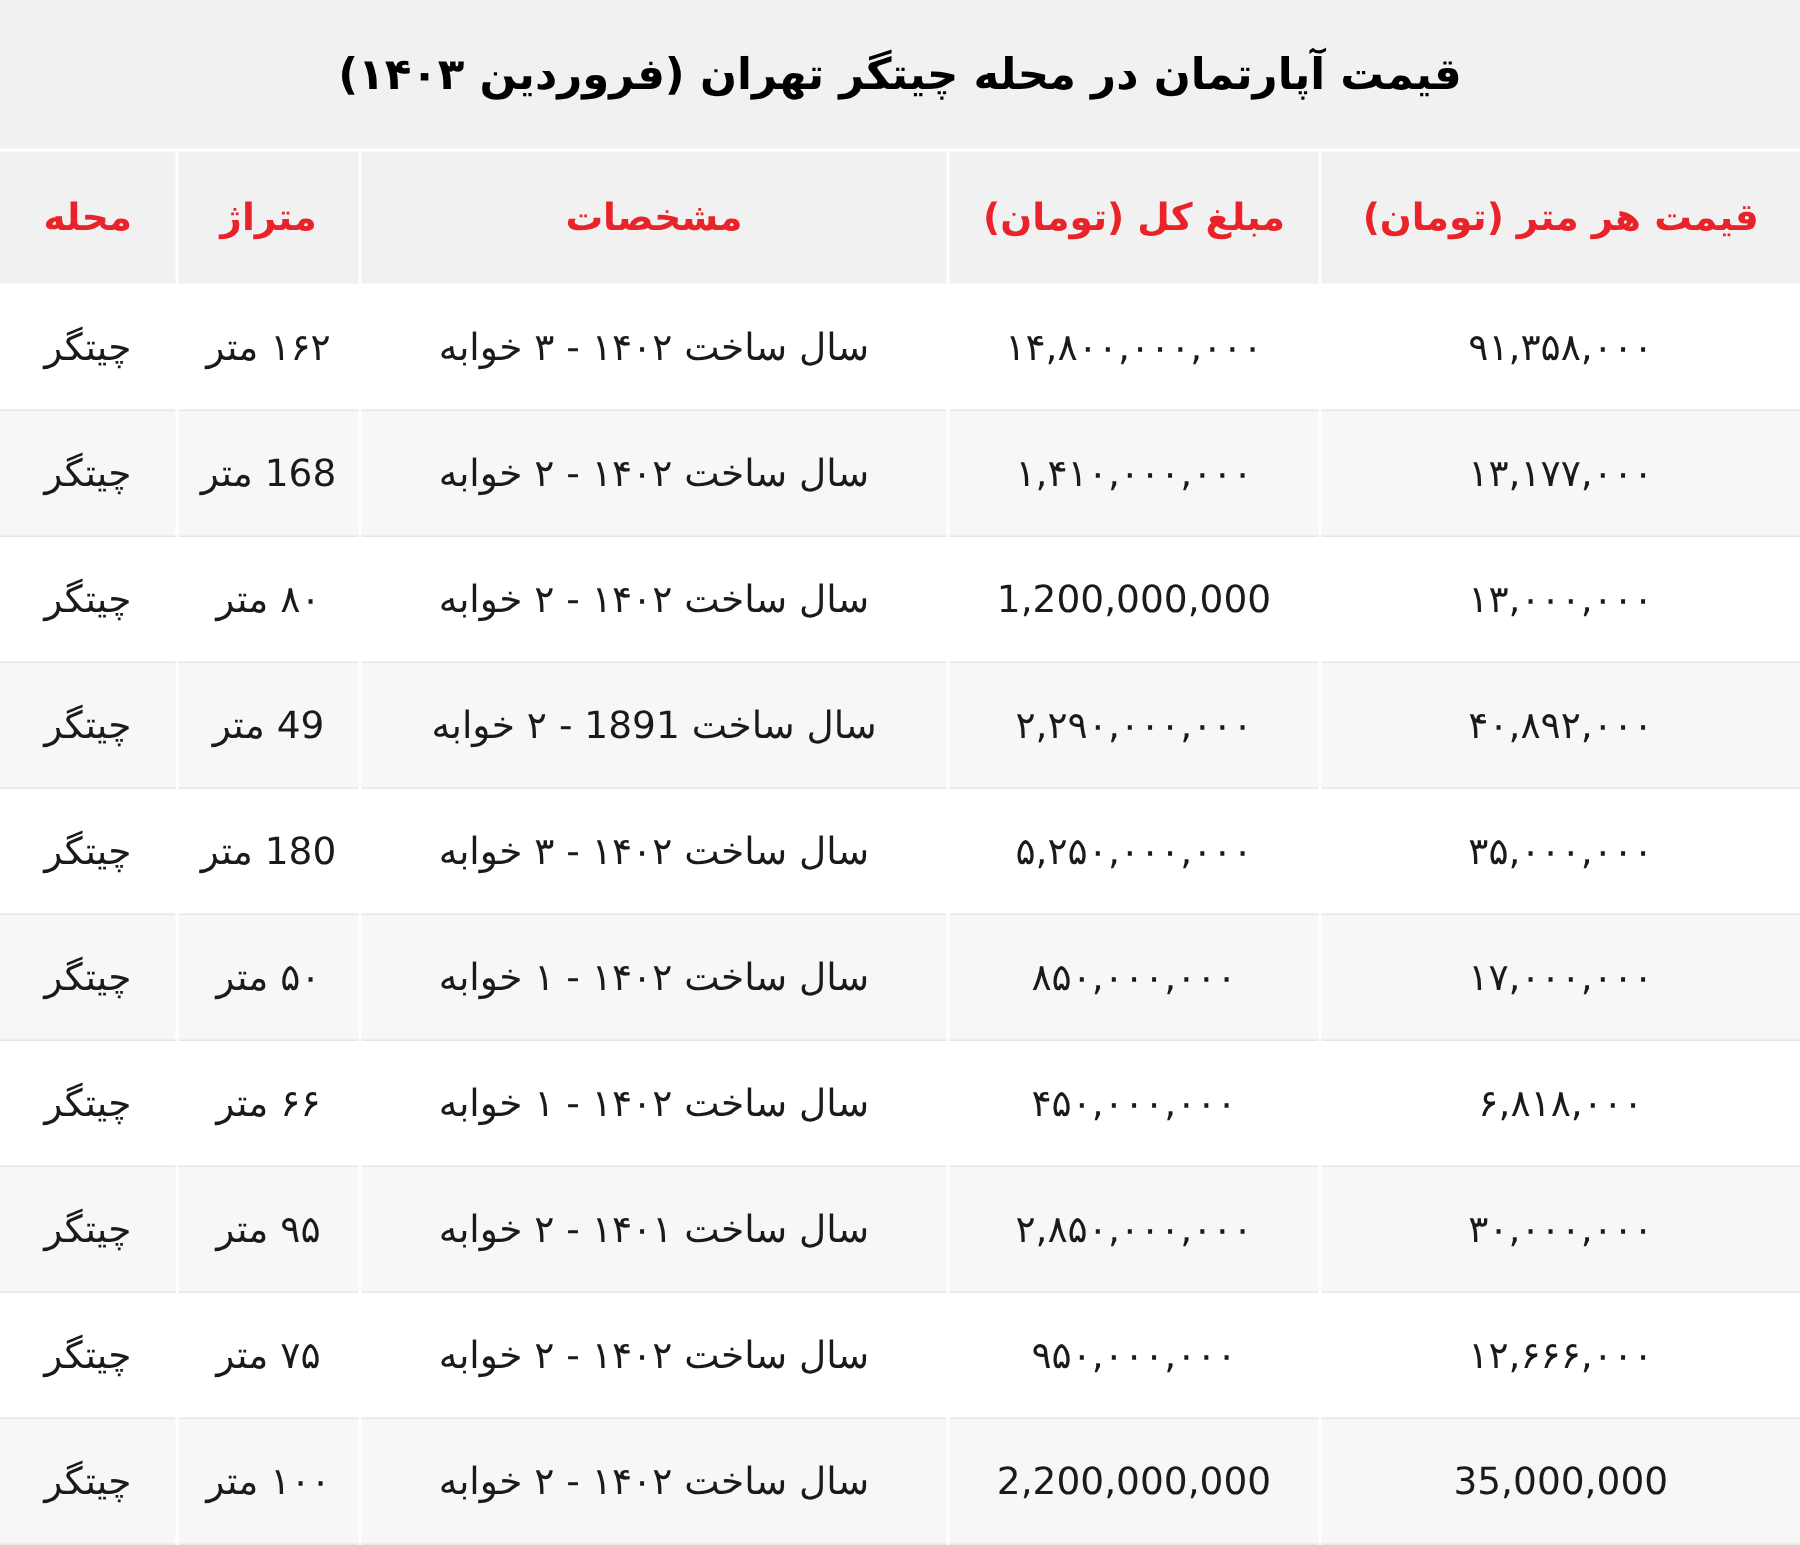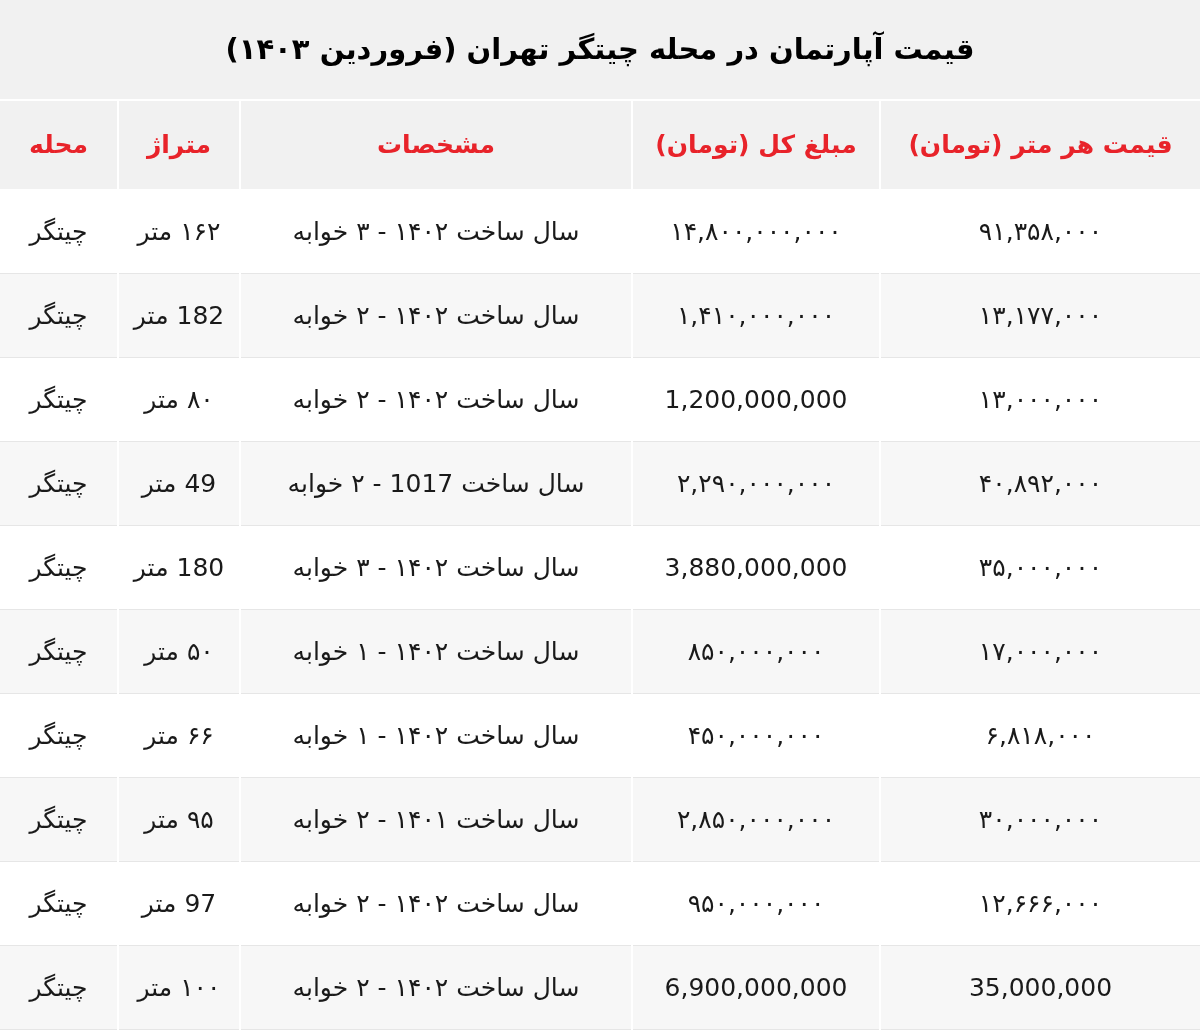--- a/index.html
+++ b/index.html
@@ -119,40 +119,40 @@
         <td class="col-per-meter">۹۱,۳۵۸,۰۰۰</td>
         <td class="col-total">۱۴,۸۰۰,۰۰۰,۰۰۰</td>
         <td class="col-specs">سال ساخت ۱۴۰۲ - ۳ خوابه</td>
         <td class="col-area">۱۶۲ متر</td>
         <td class="col-neighborhood">چیتگر</td>
       </tr>
       <tr class="even">
         <td class="col-per-meter">۱۳,۱۷۷,۰۰۰</td>
         <td class="col-total">۱,۴۱۰,۰۰۰,۰۰۰</td>
         <td class="col-specs">سال ساخت ۱۴۰۲ - ۲ خوابه</td>
-        <td class="col-area">182 متر</td>
+        <td class="col-area">168 متر</td>
         <td class="col-neighborhood">چیتگر</td>
       </tr>
       <tr class="odd">
         <td class="col-per-meter">۱۳,۰۰۰,۰۰۰</td>
         <td class="col-total">1,200,000,000</td>
         <td class="col-specs">سال ساخت ۱۴۰۲ - ۲ خوابه</td>
         <td class="col-area">۸۰ متر</td>
         <td class="col-neighborhood">چیتگر</td>
       </tr>
       <tr class="even">
         <td class="col-per-meter">۴۰,۸۹۲,۰۰۰</td>
         <td class="col-total">۲,۲۹۰,۰۰۰,۰۰۰</td>
-        <td class="col-specs">سال ساخت 1017 - ۲ خوابه</td>
+        <td class="col-specs">سال ساخت 1891 - ۲ خوابه</td>
         <td class="col-area">49 متر</td>
         <td class="col-neighborhood">چیتگر</td>
       </tr>
       <tr class="odd">
         <td class="col-per-meter">۳۵,۰۰۰,۰۰۰</td>
-        <td class="col-total">3,880,000,000</td>
+        <td class="col-total">۵,۲۵۰,۰۰۰,۰۰۰</td>
         <td class="col-specs">سال ساخت ۱۴۰۲ - ۳ خوابه</td>
         <td class="col-area">180 متر</td>
         <td class="col-neighborhood">چیتگر</td>
       </tr>
       <tr class="even">
         <td class="col-per-meter">۱۷,۰۰۰,۰۰۰</td>
         <td class="col-total">۸۵۰,۰۰۰,۰۰۰</td>
         <td class="col-specs">سال ساخت ۱۴۰۲ - ۱ خوابه</td>
         <td class="col-area">۵۰ متر</td>
         <td class="col-neighborhood">چیتگر</td>
@@ -168,26 +168,26 @@
         <td class="col-per-meter">۳۰,۰۰۰,۰۰۰</td>
         <td class="col-total">۲,۸۵۰,۰۰۰,۰۰۰</td>
         <td class="col-specs">سال ساخت ۱۴۰۱ - ۲ خوابه</td>
         <td class="col-area">۹۵ متر</td>
         <td class="col-neighborhood">چیتگر</td>
       </tr>
       <tr class="odd">
         <td class="col-per-meter">۱۲,۶۶۶,۰۰۰</td>
         <td class="col-total">۹۵۰,۰۰۰,۰۰۰</td>
         <td class="col-specs">سال ساخت ۱۴۰۲ - ۲ خوابه</td>
-        <td class="col-area">97 متر</td>
+        <td class="col-area">۷۵ متر</td>
         <td class="col-neighborhood">چیتگر</td>
       </tr>
       <tr class="even">
         <td class="col-per-meter">35,000,000</td>
-        <td class="col-total">6,900,000,000</td>
+        <td class="col-total">2,200,000,000</td>
         <td class="col-specs">سال ساخت ۱۴۰۲ - ۲ خوابه</td>
         <td class="col-area">۱۰۰ متر</td>
         <td class="col-neighborhood">چیتگر</td>
       </tr>
     </tbody>
   </table>
 
 </div>
 
 </body></html>

